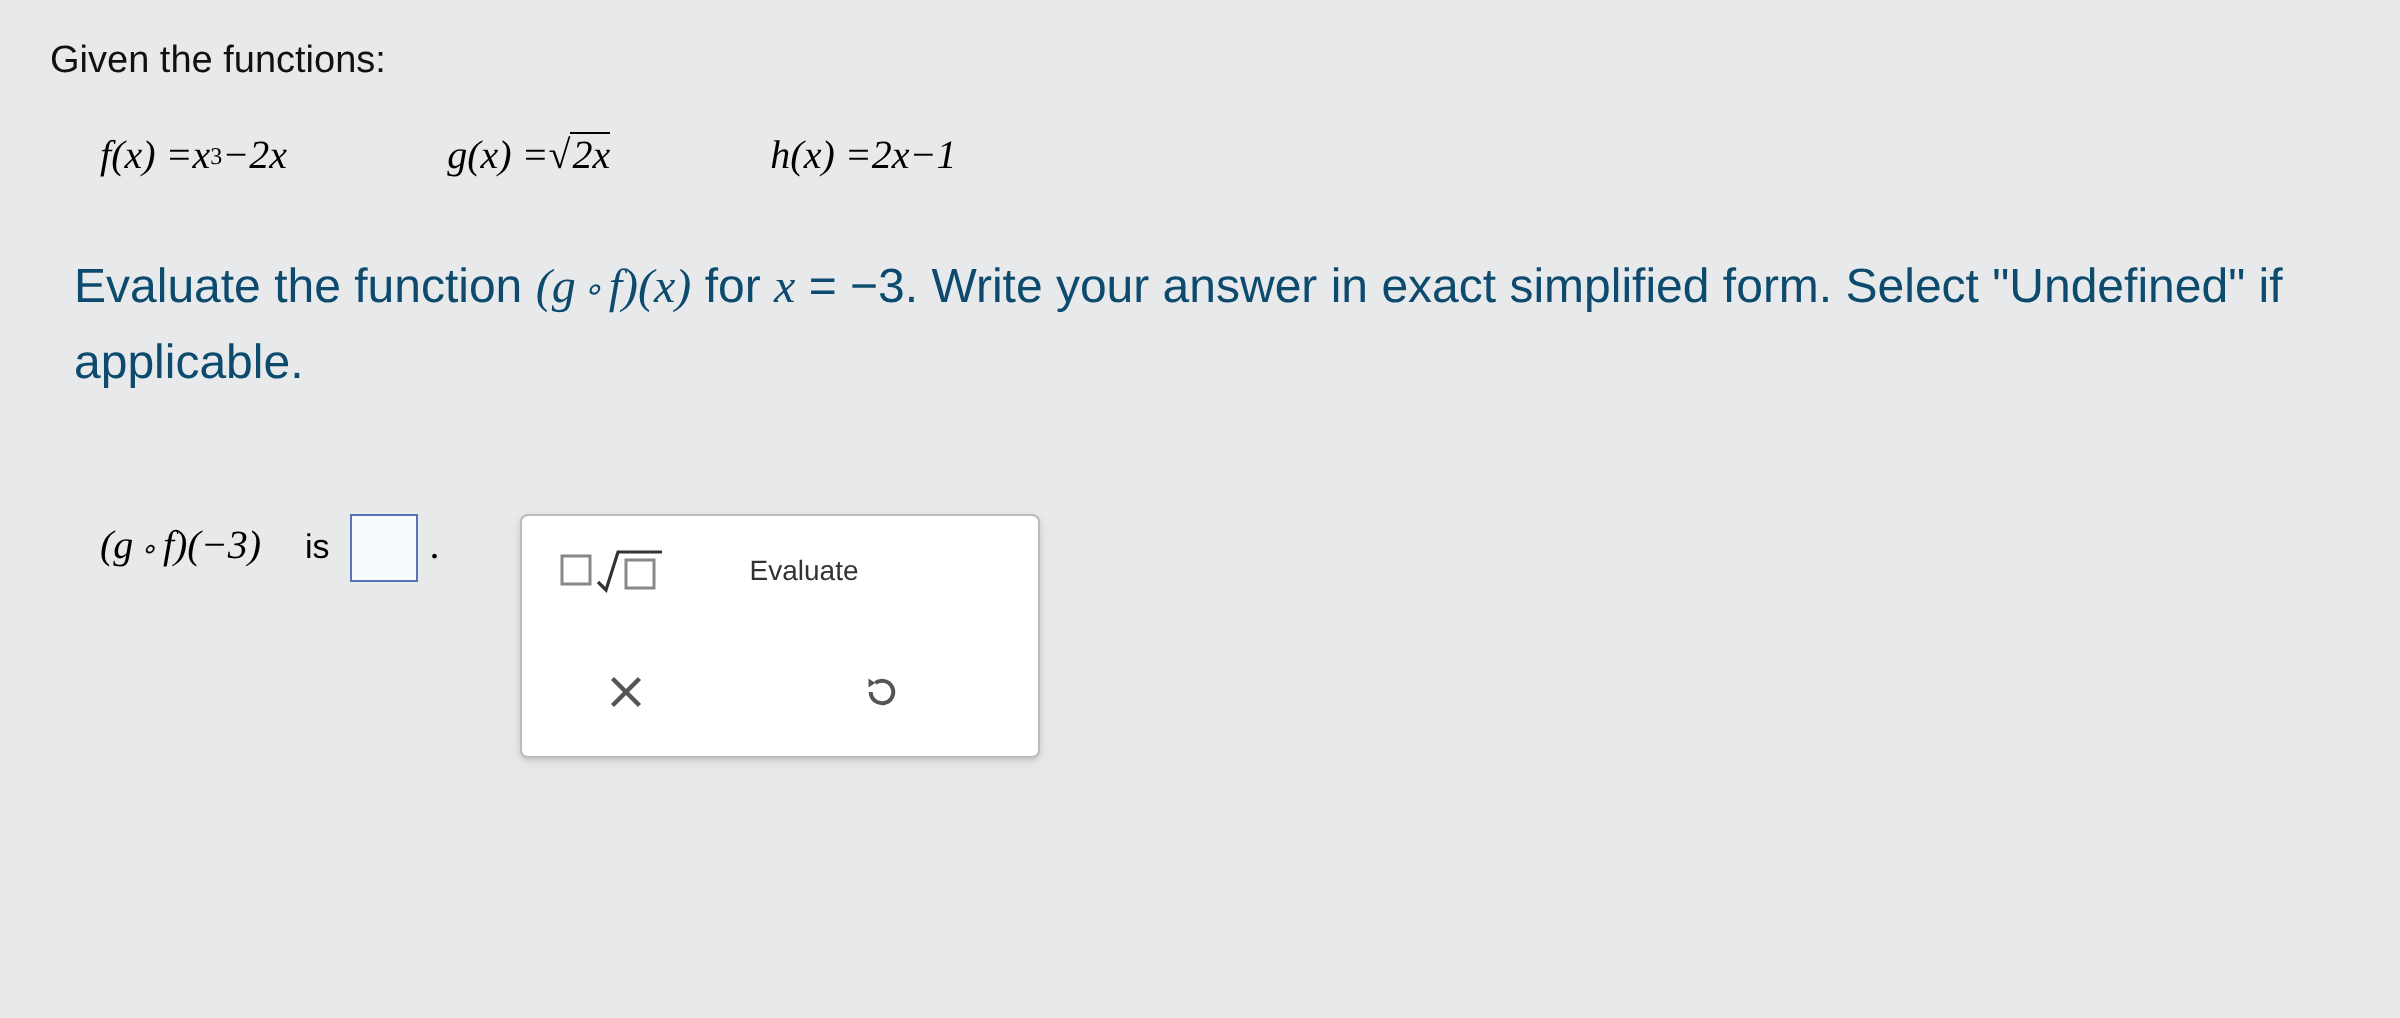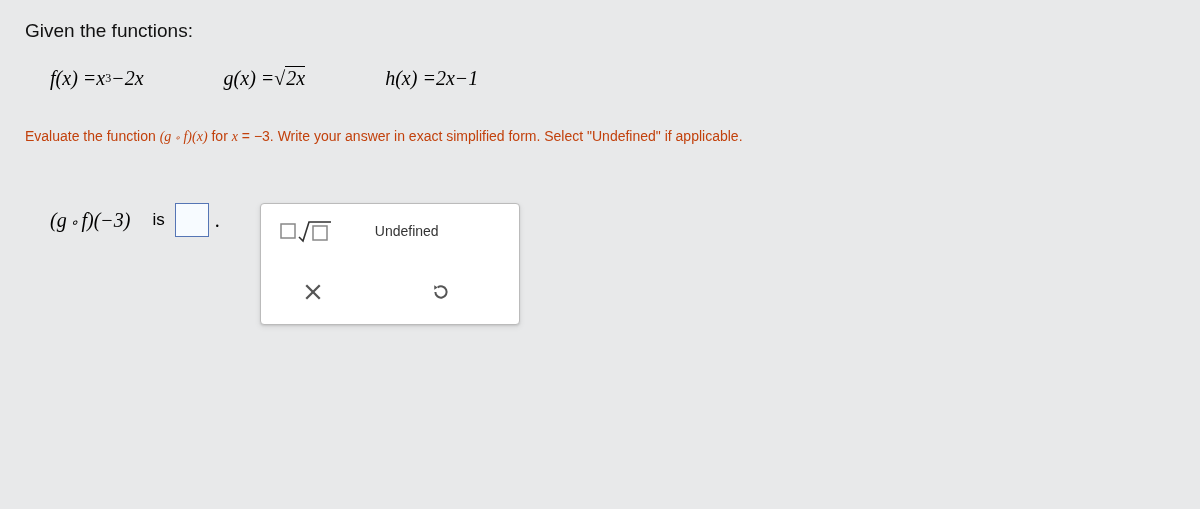--- a/index.html
+++ b/index.html
@@ -39,25 +39,25 @@
     }
     .sqrt::before {
       content: "√";
       font-style: normal;
     }
     .sqrt-content {
       border-top: 1.2px solid #000;
       padding-left: 1px;
     }
     .instruction {
-      font-size: 14px;
-      color: #c2410c;
+      font-size: 24px;
+      color: #0c4a6e;
       margin-bottom: 35px;
       line-height: 1.6;
-      margin-left: 5px;
+      margin-left: 17px;
     }
     .instruction .math {
       font-family: 'Times New Roman', serif;
       font-style: italic;
     }
     .answer-area {
       display: flex;
       align-items: flex-start;
       gap: 40px;
       margin-left: 30px;
@@ -153,21 +153,21 @@
 
   <div class="toolbox">
     <div class="toolbox-row">
       <div class="sqrt-btn">
         <svg width="54" height="26" viewBox="0 0 54 26">
           <rect x="2" y="6" width="14" height="14" fill="none" stroke="#888" stroke-width="1.5"></rect>
           <path d="M20 19 L24 23 L30 4 L52 4" fill="none" stroke="#333" stroke-width="1.6"></path>
           <rect x="34" y="8" width="14" height="14" fill="none" stroke="#888" stroke-width="1.5"></rect>
         </svg>
       </div>
-      <div class="undef-btn">Undefined</div>
+      <div class="undef-btn">Evaluate</div>
     </div>
     <div class="toolbox-row" style="gap:80px; padding-left:10px;">
       <div class="icon-btn">
         <svg viewBox="0 0 16 16">
           <line x1="2" y1="2" x2="14" y2="14" stroke="#555" stroke-width="2"></line>
           <line x1="14" y1="2" x2="2" y2="14" stroke="#555" stroke-width="2"></line>
         </svg>
       </div>
       <div class="icon-btn">
         <svg viewBox="0 0 16 16">

